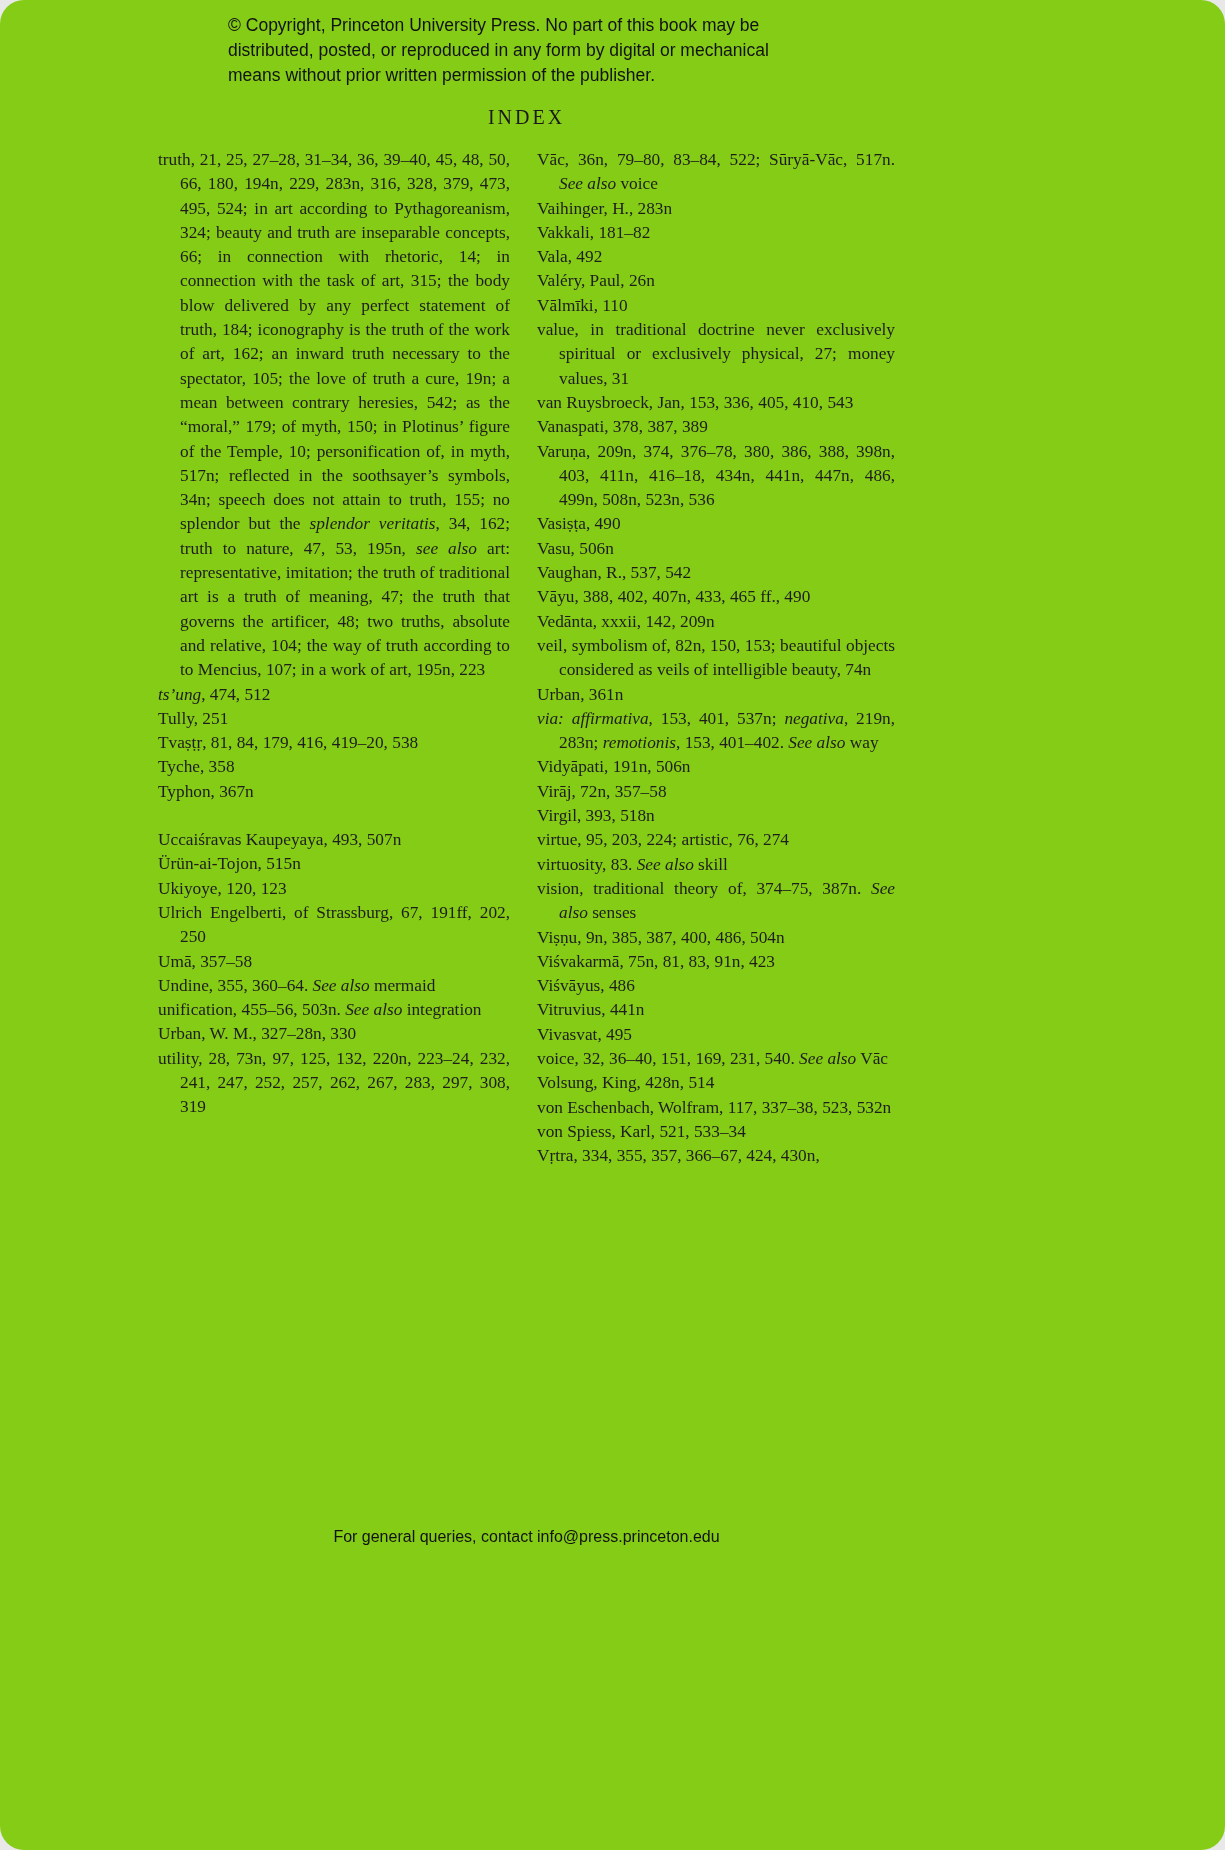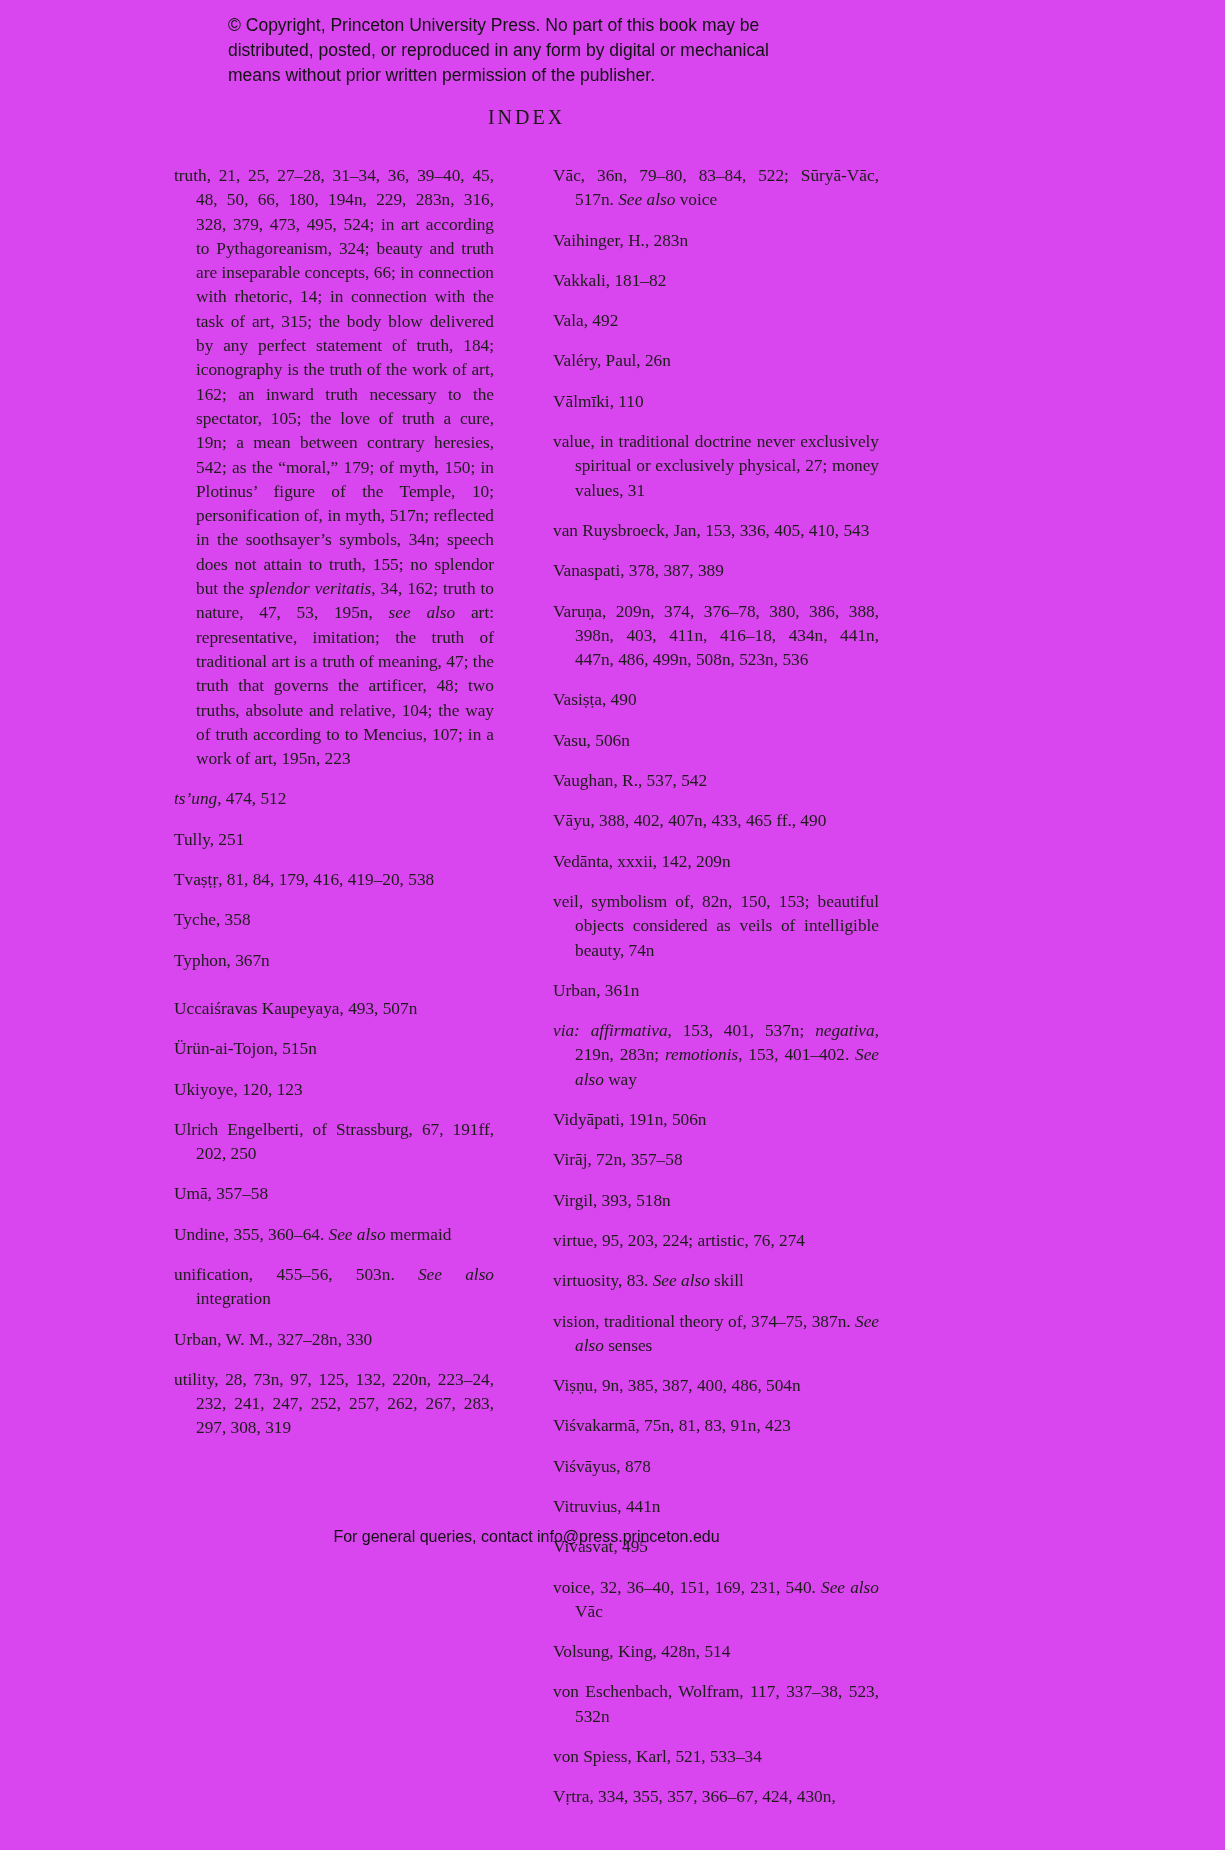--- a/index.html
+++ b/index.html
@@ -5,24 +5,25 @@
   html, body {
     margin: 0;
     padding: 0;
     background: #e8e8e8;
   }
   .page {
     position: relative;
     width: 1225px;
     height: 1850px;
     margin: 0 auto;
-    background: #d946ef;
+    background: #84cc16;
     color: #1e1d1b;
     font-family: "Liberation Serif", "DejaVu Serif", serif;
     overflow: hidden;
+    border-radius: 24px;
   }
   .copyright {
     position: absolute;
     top: 13px;
     left: 228px;
     width: 592px;
     font-family: "Liberation Sans", "DejaVu Sans", sans-serif;
     font-size: 17.5px;
     line-height: 25px;
     color: #121212;
@@ -45,21 +46,21 @@
     display: flex;
   }
   .col {
     width: 352px;
   }
   .col.right {
     width: 358px;
     margin-left: 27px;
   }
   .entry {
-    margin: 16px;
+    margin: 0;
     padding-left: 22px;
     text-indent: -22px;
     font-size: 17.3px;
     line-height: 24.3px;
     text-align: justify;
     color: #1e1d1b;
   }
   .entry.gap {
     margin-top: 24px;
   }
@@ -133,21 +134,21 @@
         <p class="entry">Urban, 361n</p>
         <p class="entry"><i>via: affirmativa</i>, 153, 401, 537n; <i>negativa</i>, 219n, 283n; <i>remotionis</i>, 153, 401–402. <i>See also</i> way</p>
         <p class="entry">Vidyāpati, 191n, 506n</p>
         <p class="entry">Virāj, 72n, 357–58</p>
         <p class="entry">Virgil, 393, 518n</p>
         <p class="entry">virtue, 95, 203, 224; artistic, 76, 274</p>
         <p class="entry">virtuosity, 83. <i>See also</i> skill</p>
         <p class="entry">vision, traditional theory of, 374–75, 387n. <i>See also</i> senses</p>
         <p class="entry">Viṣṇu, 9n, 385, 387, 400, 486, 504n</p>
         <p class="entry">Viśvakarmā, 75n, 81, 83, 91n, 423</p>
-        <p class="entry">Viśvāyus, 878</p>
+        <p class="entry">Viśvāyus, 486</p>
         <p class="entry">Vitruvius, 441n</p>
         <p class="entry">Vivasvat, 495</p>
         <p class="entry">voice, 32, 36–40, 151, 169, 231, 540. <i>See also</i> Vāc</p>
         <p class="entry">Volsung, King, 428n, 514</p>
         <p class="entry">von Eschenbach, Wolfram, 117, 337–38, 523, 532n</p>
         <p class="entry">von Spiess, Karl, 521, 533–34</p>
         <p class="entry">Vṛtra, 334, 355, 357, 366–67, 424, 430n,</p>
       </div>
   </div>
 

